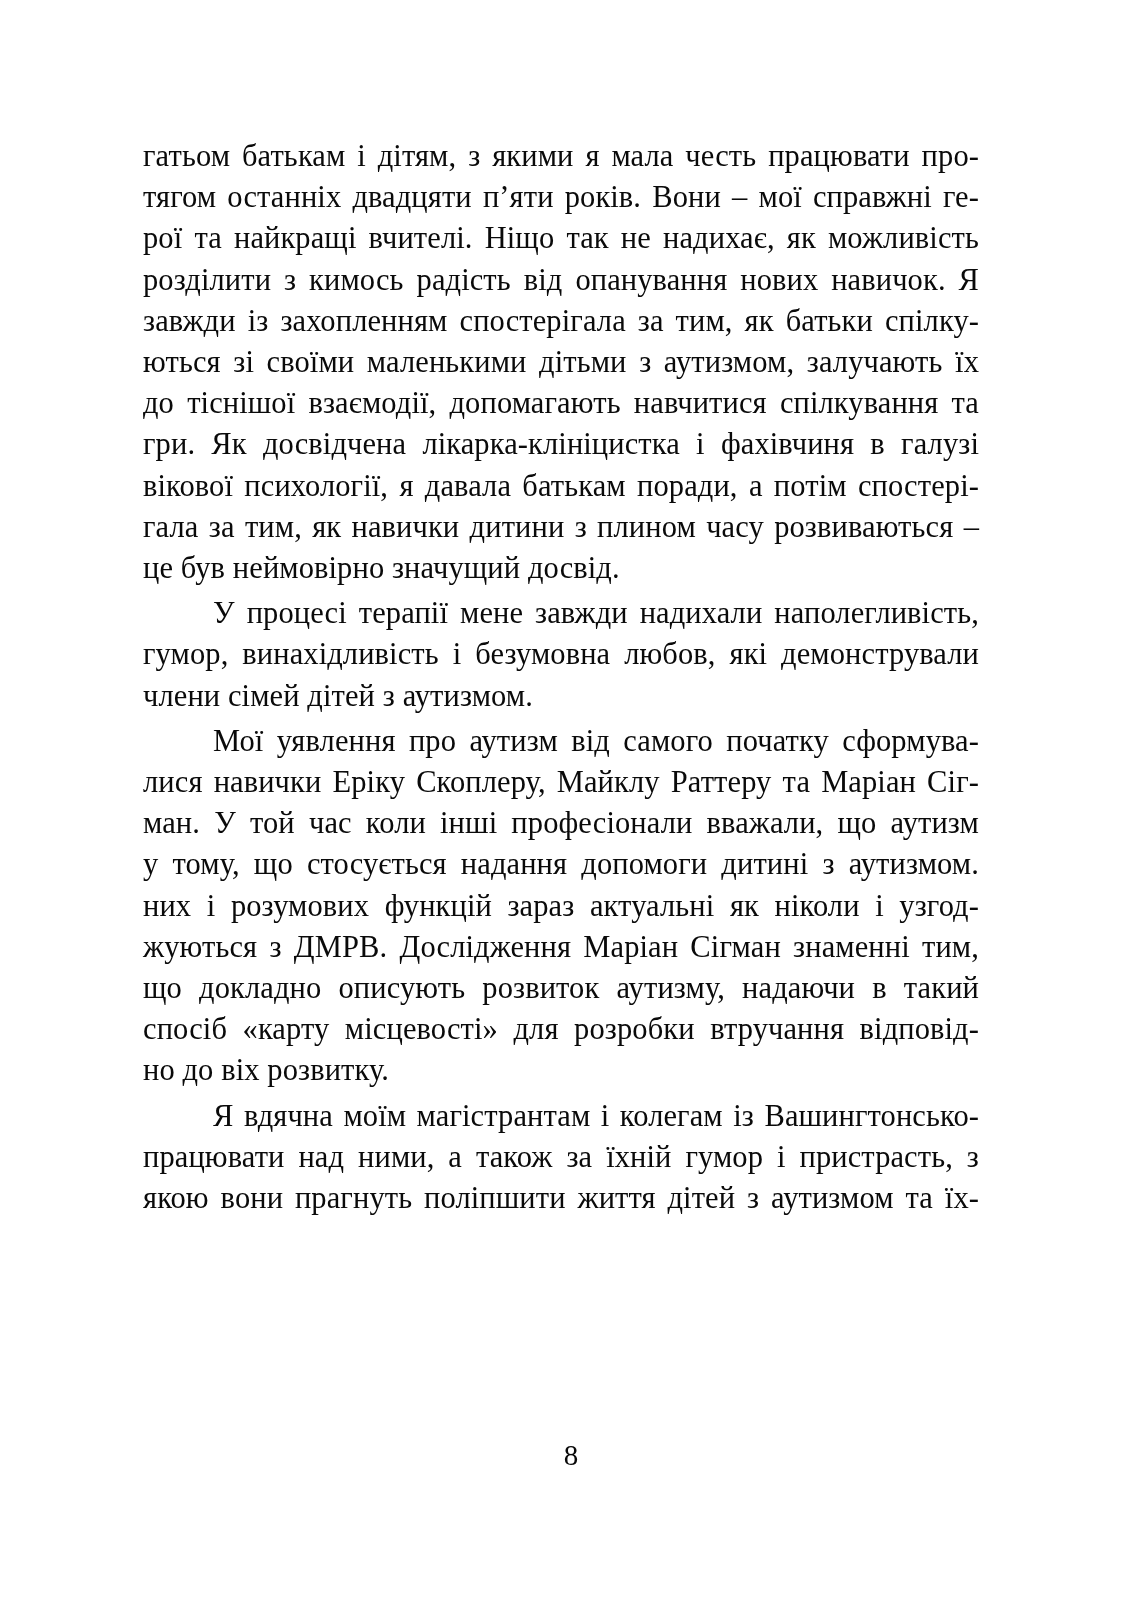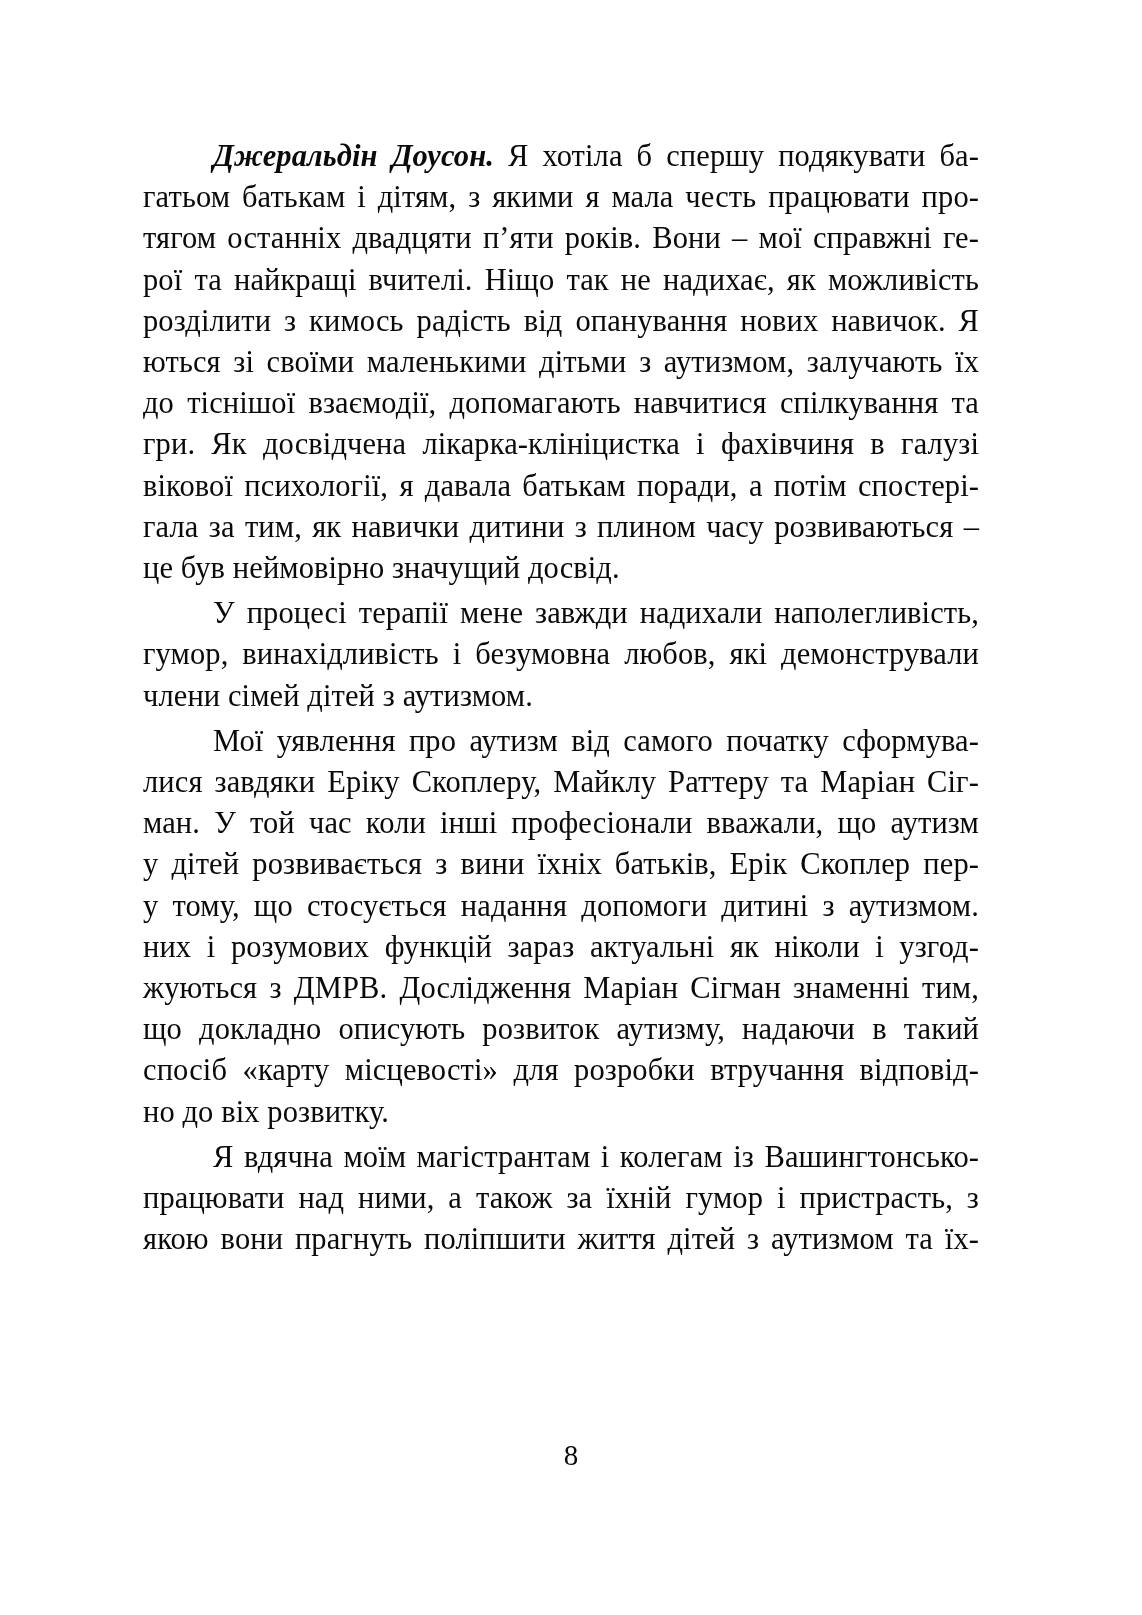--- a/index.html
+++ b/index.html
@@ -82,44 +82,43 @@
   }
 </style>
 </head>
 <body>
 
 <div class="page">
 
   <div class="text-block">
 
     <p class="para">
-      <span class="line first"><span class="speaker">Джеральдін Доусон.</span><span> Я хотіла б спершу подякувати ба-</span></span>
       <span class="line">гатьом батькам і дітям, з якими я мала честь працювати про-</span>
       <span class="line">тягом останніх двадцяти п’яти років. Вони – мої справжні ге-</span>
       <span class="line">рої та найкращі вчителі. Ніщо так не надихає, як можливість</span>
       <span class="line">розділити з кимось радість від опанування нових навичок. Я</span>
+      <span class="line">завжди із захопленням спостерігала за тим, як батьки спілку-</span>
       <span class="line">ються зі своїми маленькими дітьми з аутизмом, залучають їх</span>
       <span class="line">до тіснішої взаємодії, допомагають навчитися спілкування та</span>
       <span class="line">гри. Як досвідчена лікарка-клініцистка і фахівчиня в галузі</span>
       <span class="line">вікової психології, я давала батькам поради, а потім спостері-</span>
       <span class="line">гала за тим, як навички дитини з плином часу розвиваються –</span>
       <span class="line last">це був неймовірно значущий досвід.</span>
     </p>
 
     <p class="para">
       <span class="line first">У процесі терапії мене завжди надихали наполегливість,</span>
       <span class="line">гумор, винахідливість і безумовна любов, які демонстрували</span>
       <span class="line last">члени сімей дітей з аутизмом.</span>
     </p>
 
     <p class="para">
       <span class="line first">Мої уявлення про аутизм від самого початку сформува-</span>
-      <span class="line">лися завдяки Еріку Скоплеру, Майклу Раттеру та Маріан Сіг-</span>
+      <span class="line">лися навички Еріку Скоплеру, Майклу Раттеру та Маріан Сіг-</span>
       <span class="line">ман. У той час коли інші професіонали вважали, що аутизм</span>
-      <span class="line">у дітей розвивається з вини їхніх батьків, Ерік Скоплер пер-</span>
       <span class="line">у тому, що стосується надання допомоги дитині з аутизмом.</span>
       <span class="line">них і розумових функцій зараз актуальні як ніколи і узгод-</span>
       <span class="line">жуються з ДМРВ. Дослідження Маріан Сігман знаменні тим,</span>
       <span class="line">що докладно описують розвиток аутизму, надаючи в такий</span>
       <span class="line">спосіб «карту місцевості» для розробки втручання відповід-</span>
       <span class="line last">но до віх розвитку.</span>
     </p>
 
     <p class="para">
       <span class="line first">Я вдячна моїм магістрантам і колегам із Вашингтонсько-</span>

